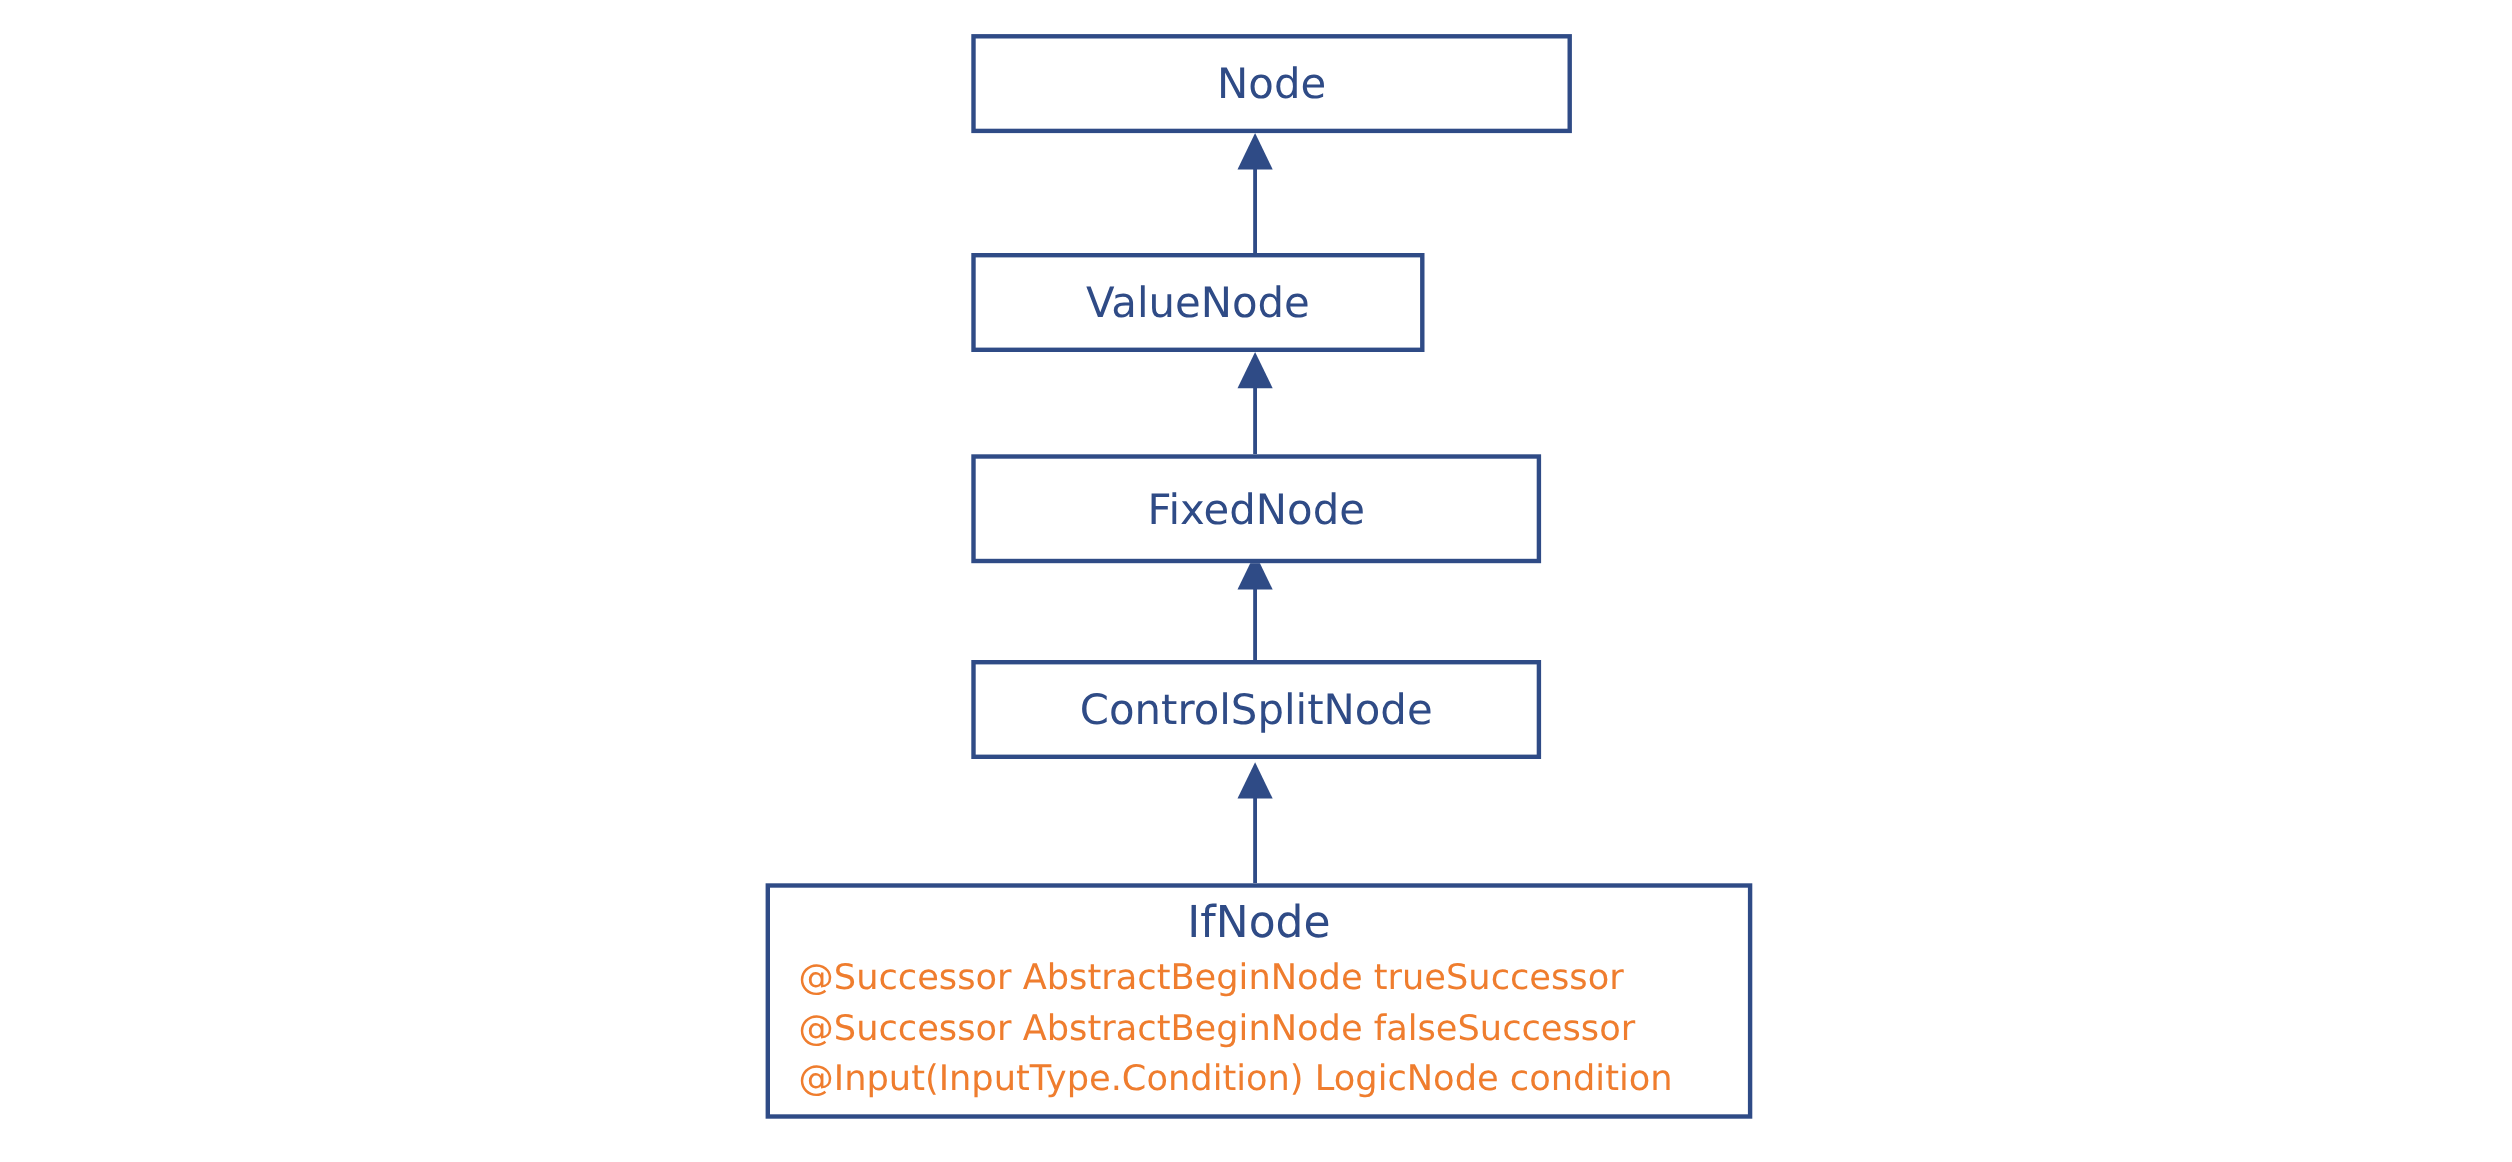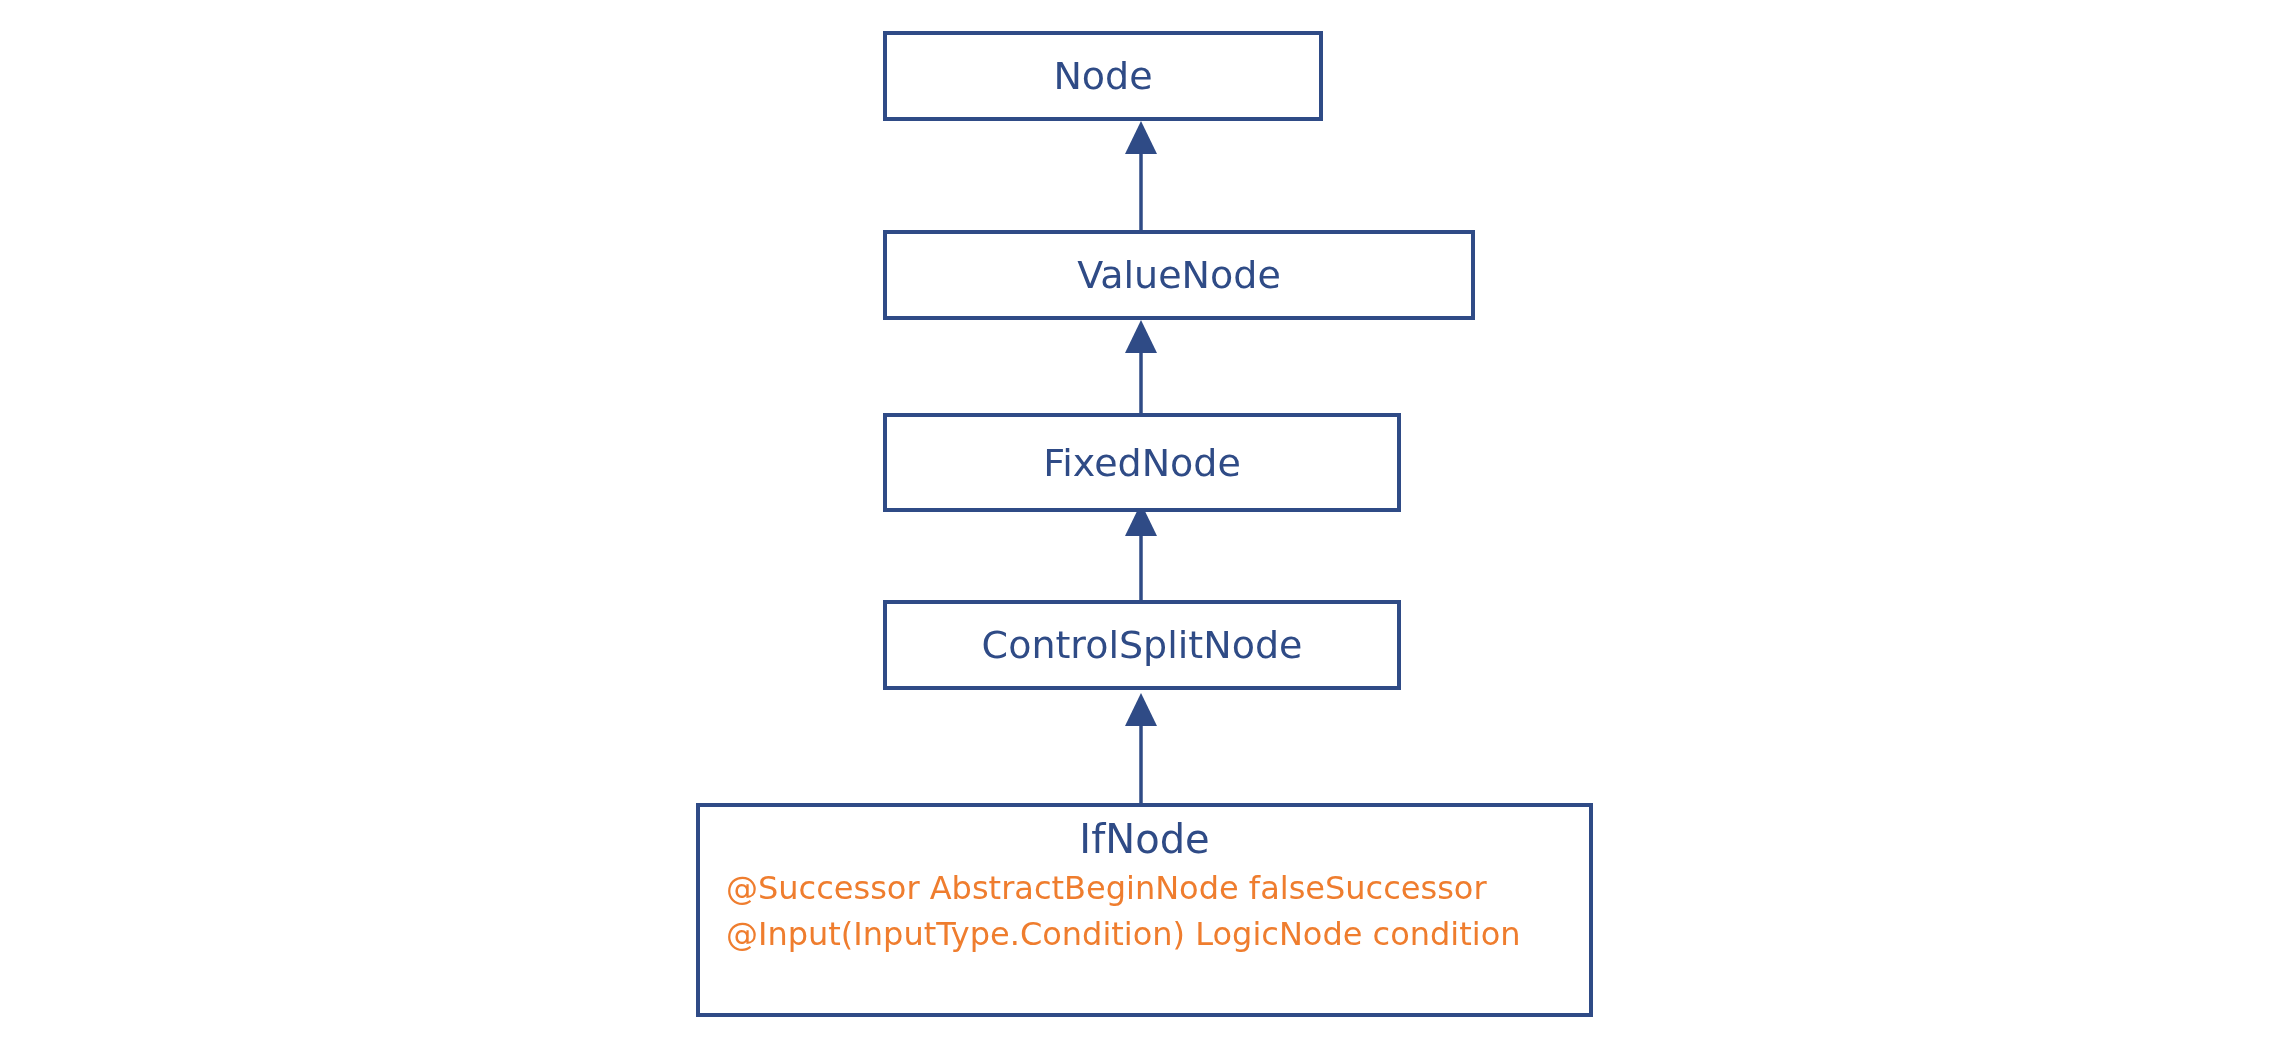--- a/index.html
+++ b/index.html
@@ -25,22 +25,22 @@
     display:flex;
     align-items:center;
     justify-content:center;
   }
   .cls-name{
     color:var(--navy);
     font-size:38px;
     line-height:1;
     white-space:nowrap;
   }
-  #box-node            {left:883px; top:31px;  width:440px; height:90px;}
-  #box-valuenode       {left:883px; top:230px; width:592px; height:90px;}
+  #box-node            {left:883px; top:31px;  width:546px; height:90px;}
+  #box-valuenode       {left:883px; top:230px; width:412px; height:90px;}
   #box-fixednode       {left:883px; top:413px; width:518px; height:99px;}
   #box-controlsplitnode{left:883px; top:600px; width:518px; height:90px;text-align:right;}
   #box-ifnode{
     left:696px; top:803px; width:897px; height:214px;
     display:block;
     padding:6px 26px 16px 26px;
   }
   .if-title{
     text-align:center;
     color:var(--navy);
@@ -95,17 +95,18 @@
   <div class="cls-box" id="box-fixednode">
     <span class="cls-name">FixedNode</span>
   </div>
 
   <div class="cls-box" id="box-controlsplitnode">
     <span class="cls-name">ControlSplitNode</span>
   </div>
 
   <div class="cls-box" id="box-ifnode">
     <div class="if-title">IfNode</div>
+    <div class="if-annotation">@Successor AbstractBeginNode trueSuccessor</div>
     <div class="if-annotation">@Successor AbstractBeginNode falseSuccessor</div>
     <div class="if-annotation">@Input(InputType.Condition) LogicNode condition</div>
   </div>
 
 </div>
 
 </body></html>

